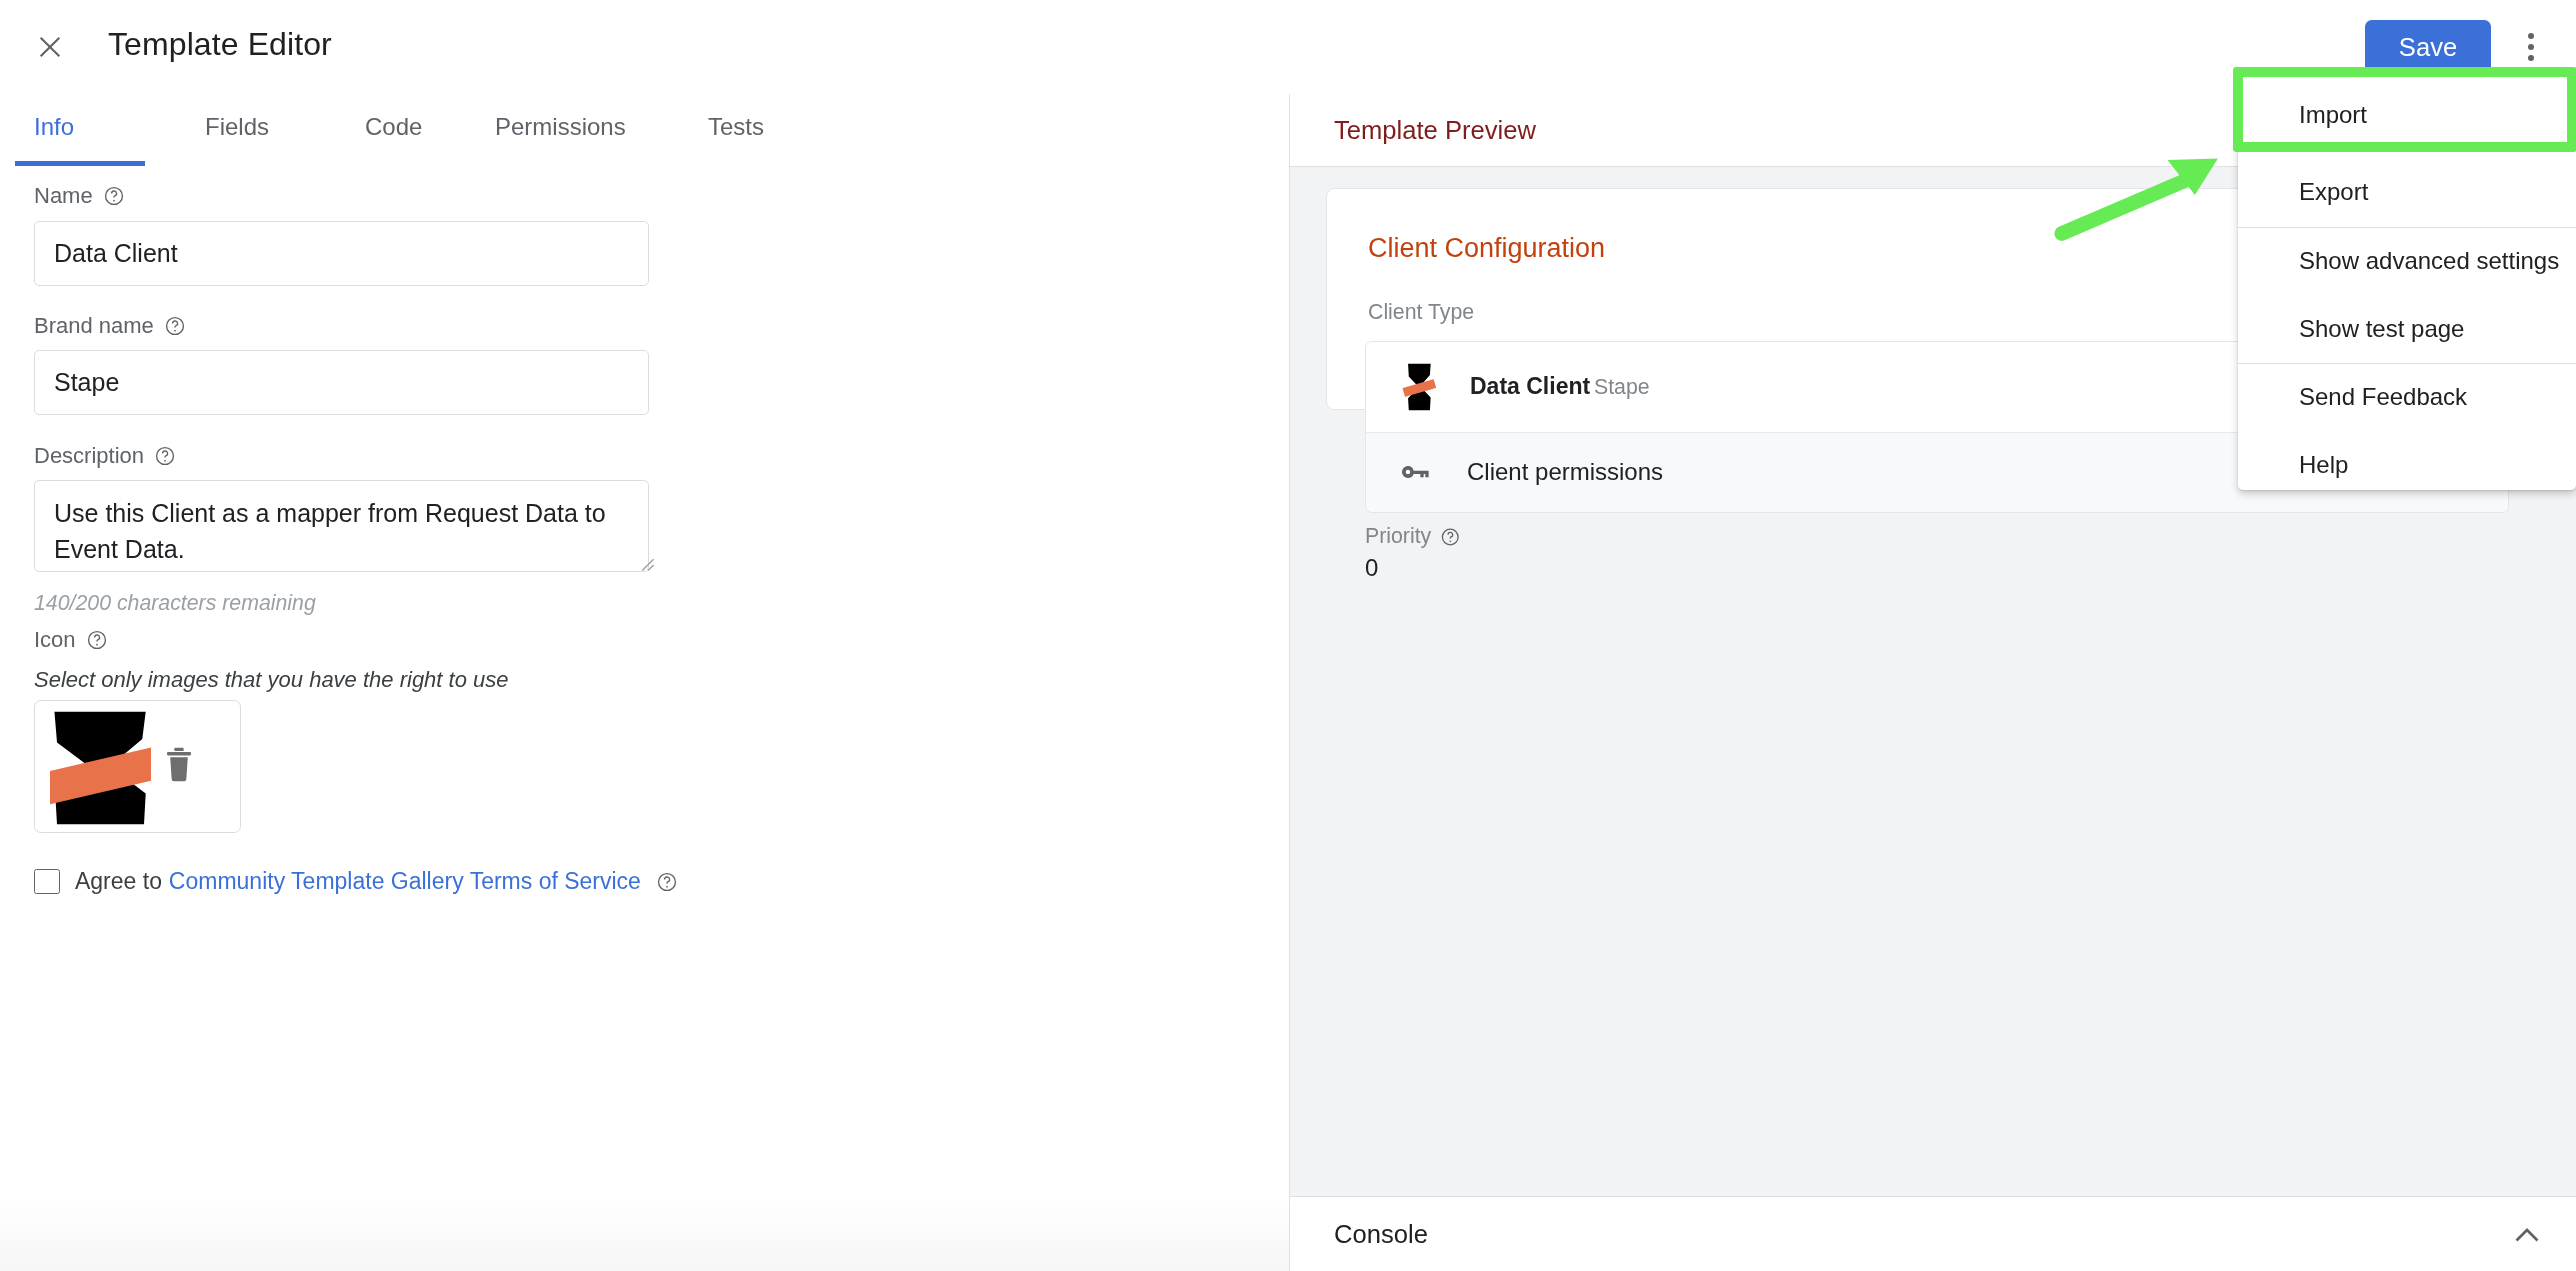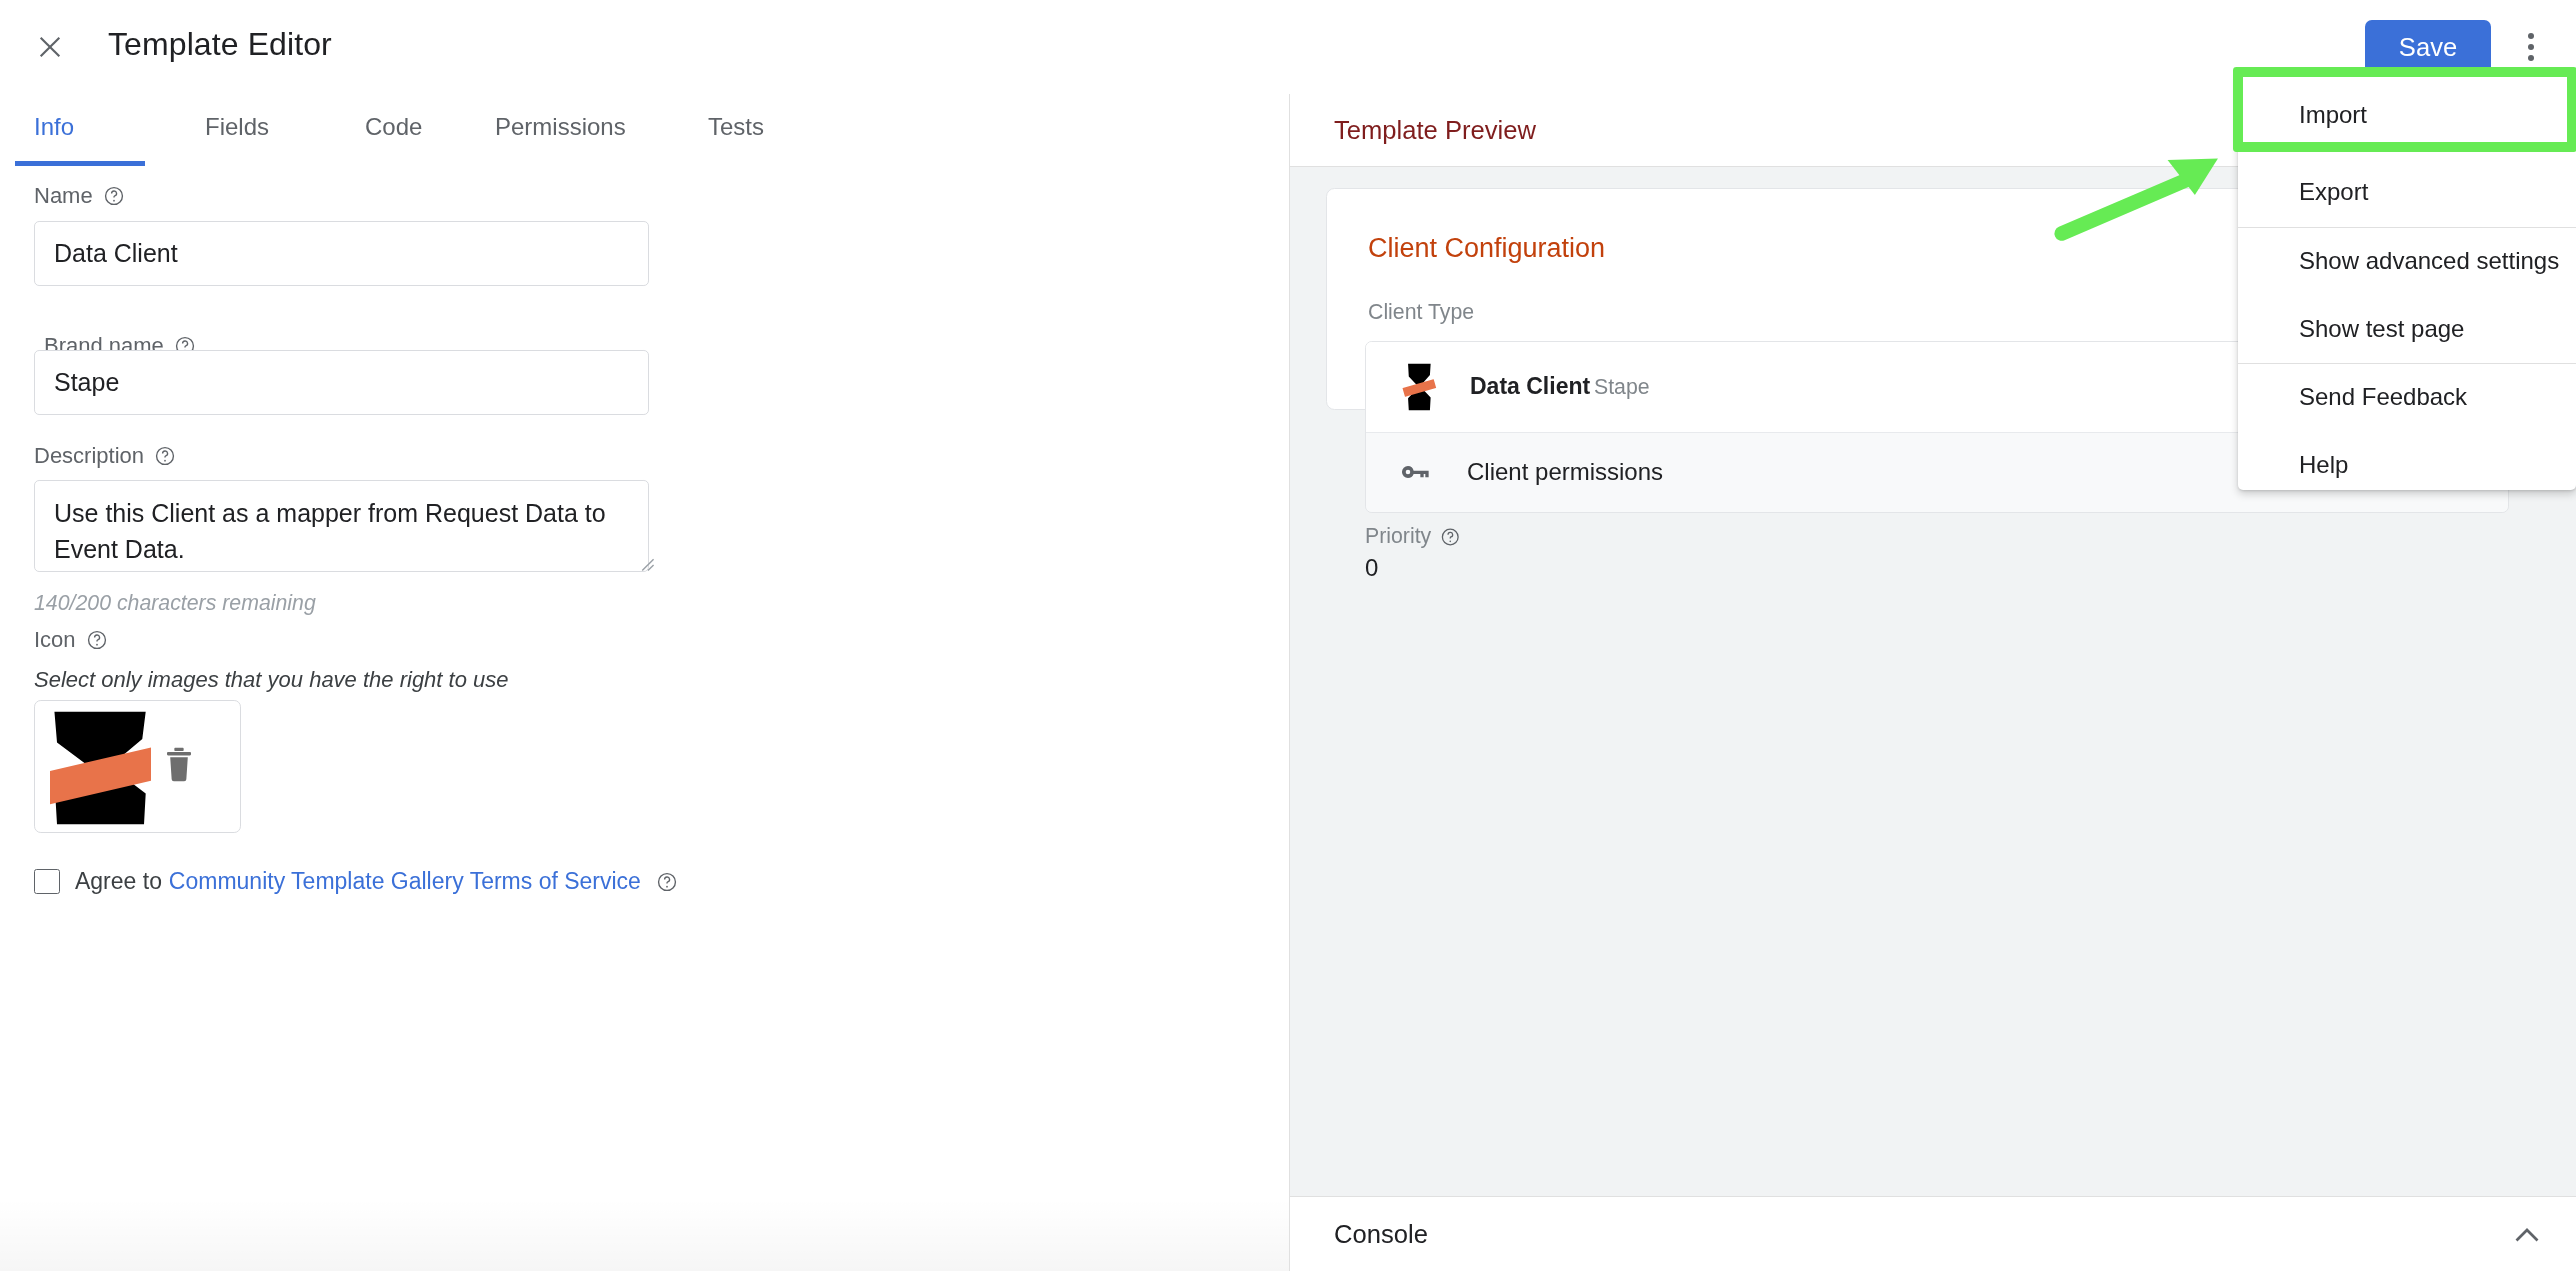--- a/index.html
+++ b/index.html
@@ -254,21 +254,21 @@
     <span class="help-icon">
       <svg viewBox="0 0 24 24" fill="none" stroke="currentColor" stroke-width="1.5">
         <circle cx="12" cy="12" r="9.2"></circle>
         <path d="M9.4 9.3a2.7 2.7 0 1 1 3.4 2.6c-.6.2-.8.7-.8 1.3v.5"></path>
         <circle cx="12" cy="17.1" r="0.95" fill="currentColor" stroke="none"></circle>
       </svg>
     </span>
   </div>
   <input class="text-input" style="left: 34px; top: 55px; width: 615px; height: 65px;" value="Data Client">
 
-  <div class="field-label" style="left:44px; top:147px;margin-top:20px;">
+  <div class="field-label" style="left:34px; top:147px;">
     <span>Brand name</span>
     <span class="help-icon">
       <svg viewBox="0 0 24 24" fill="none" stroke="currentColor" stroke-width="1.5">
         <circle cx="12" cy="12" r="9.2"></circle>
         <path d="M9.4 9.3a2.7 2.7 0 1 1 3.4 2.6c-.6.2-.8.7-.8 1.3v.5"></path>
         <circle cx="12" cy="17.1" r="0.95" fill="currentColor" stroke="none"></circle>
       </svg>
     </span>
   </div>
   <input class="text-input" style="left: 34px; top: 184px; width: 615px; height: 65px;" value="Stape">

